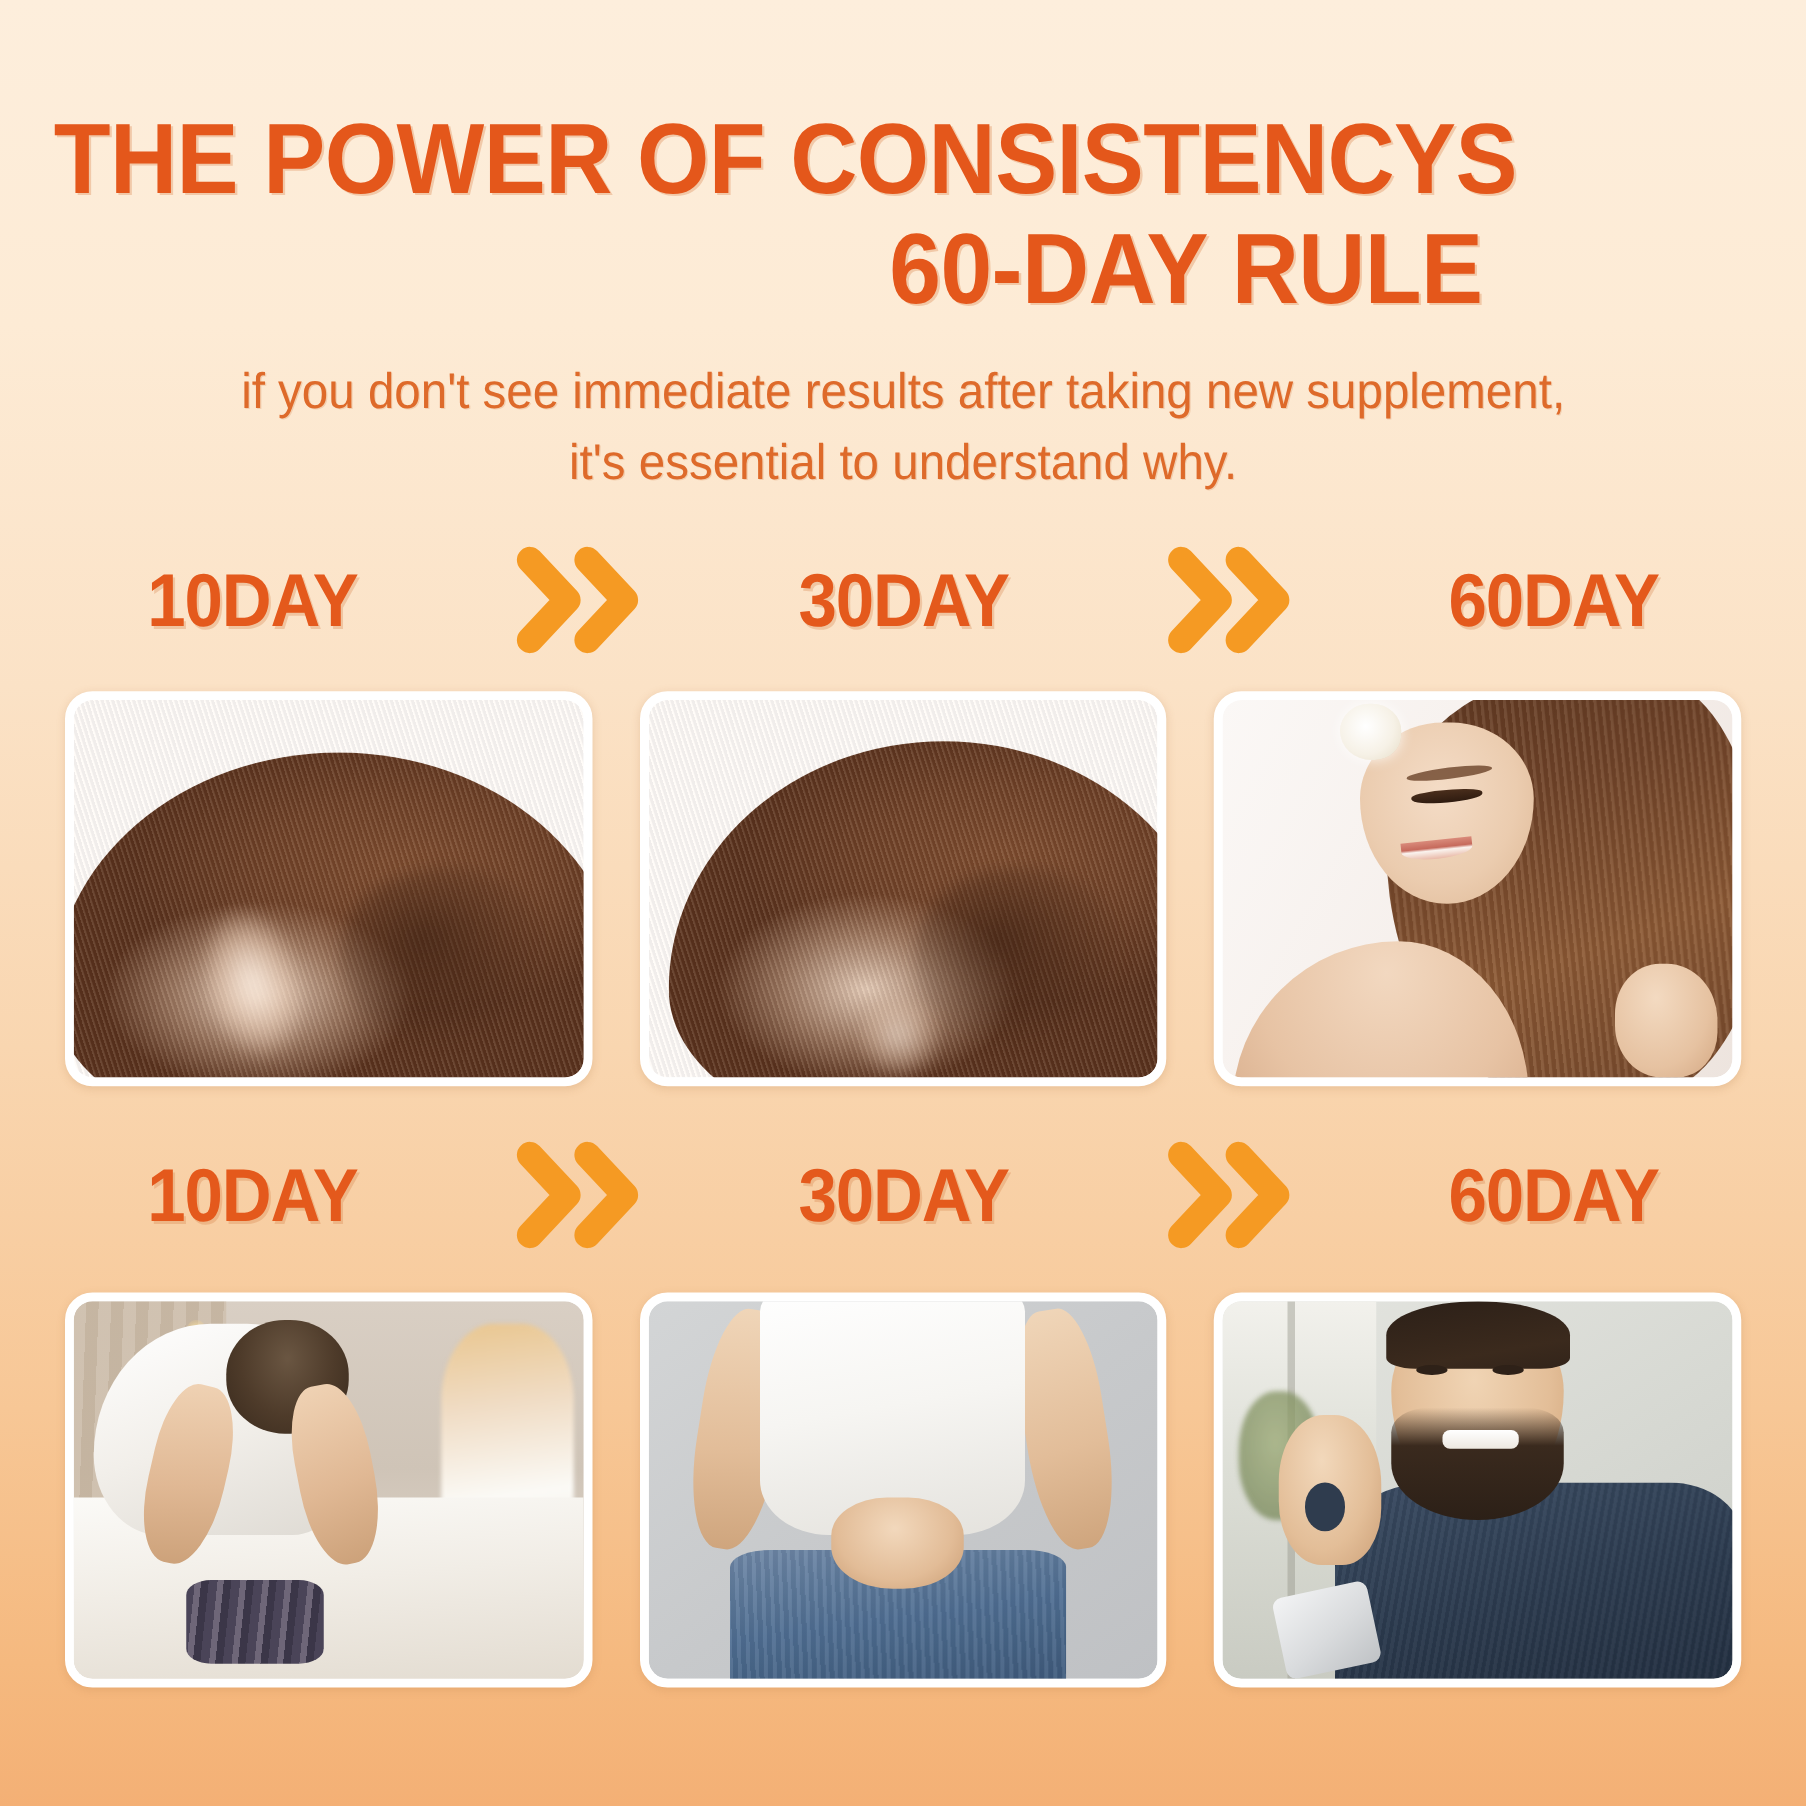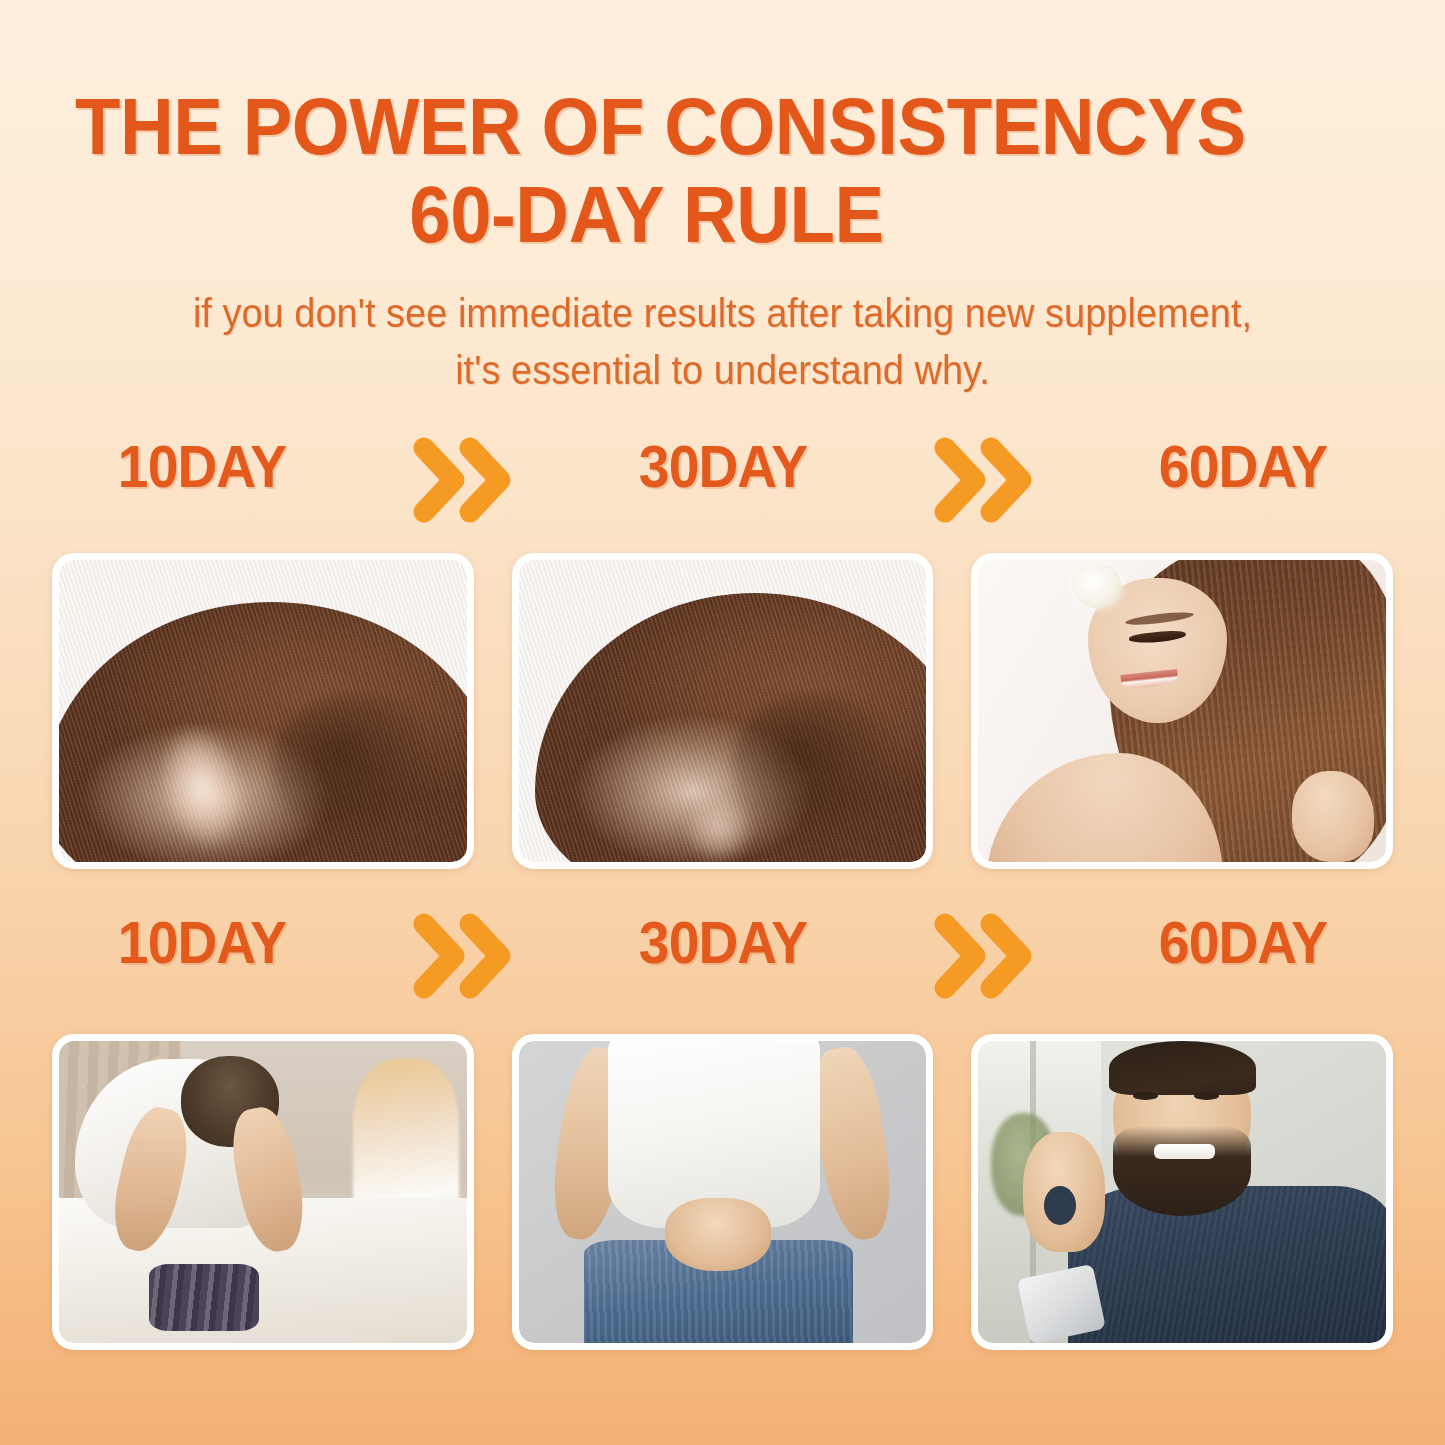--- a/index.html
+++ b/index.html
@@ -27,22 +27,21 @@
     width: 1445px;
     height: 1445px;
   }
 
   
   .headline {
     position: absolute;
     left: 0;
     top: 88px;
     width: 1229px;
-    text-align: center;
-    padding-left: 32px;
+    text-align: right;
   }
   .headline-line {
     display: block;
     color: #E4571B;
     font-family: "Liberation Sans Narrow", "Liberation Sans", sans-serif;
     font-weight: bold;
     font-size: 80px;
     line-height: 0.98;
     letter-spacing: -0.5px;
     transform: scaleX(0.93);
@@ -71,20 +70,21 @@
   }
   .subtitle span { display: block; }
 
   
   .steps {
     position: absolute;
     left: 52px;
     width: 1341px;
     height: 96px;
     display: flex;
+    align-items: center;
   }
   .steps.row-one  { top: 432px; }
   .steps.row-two  { top: 908px; }
 
   .step-label {
     flex: 0 0 auto;
     width: 300px;
     text-align: center;
     color: #E4591C;
     font-family: "Liberation Sans Narrow", "Liberation Sans", sans-serif;

